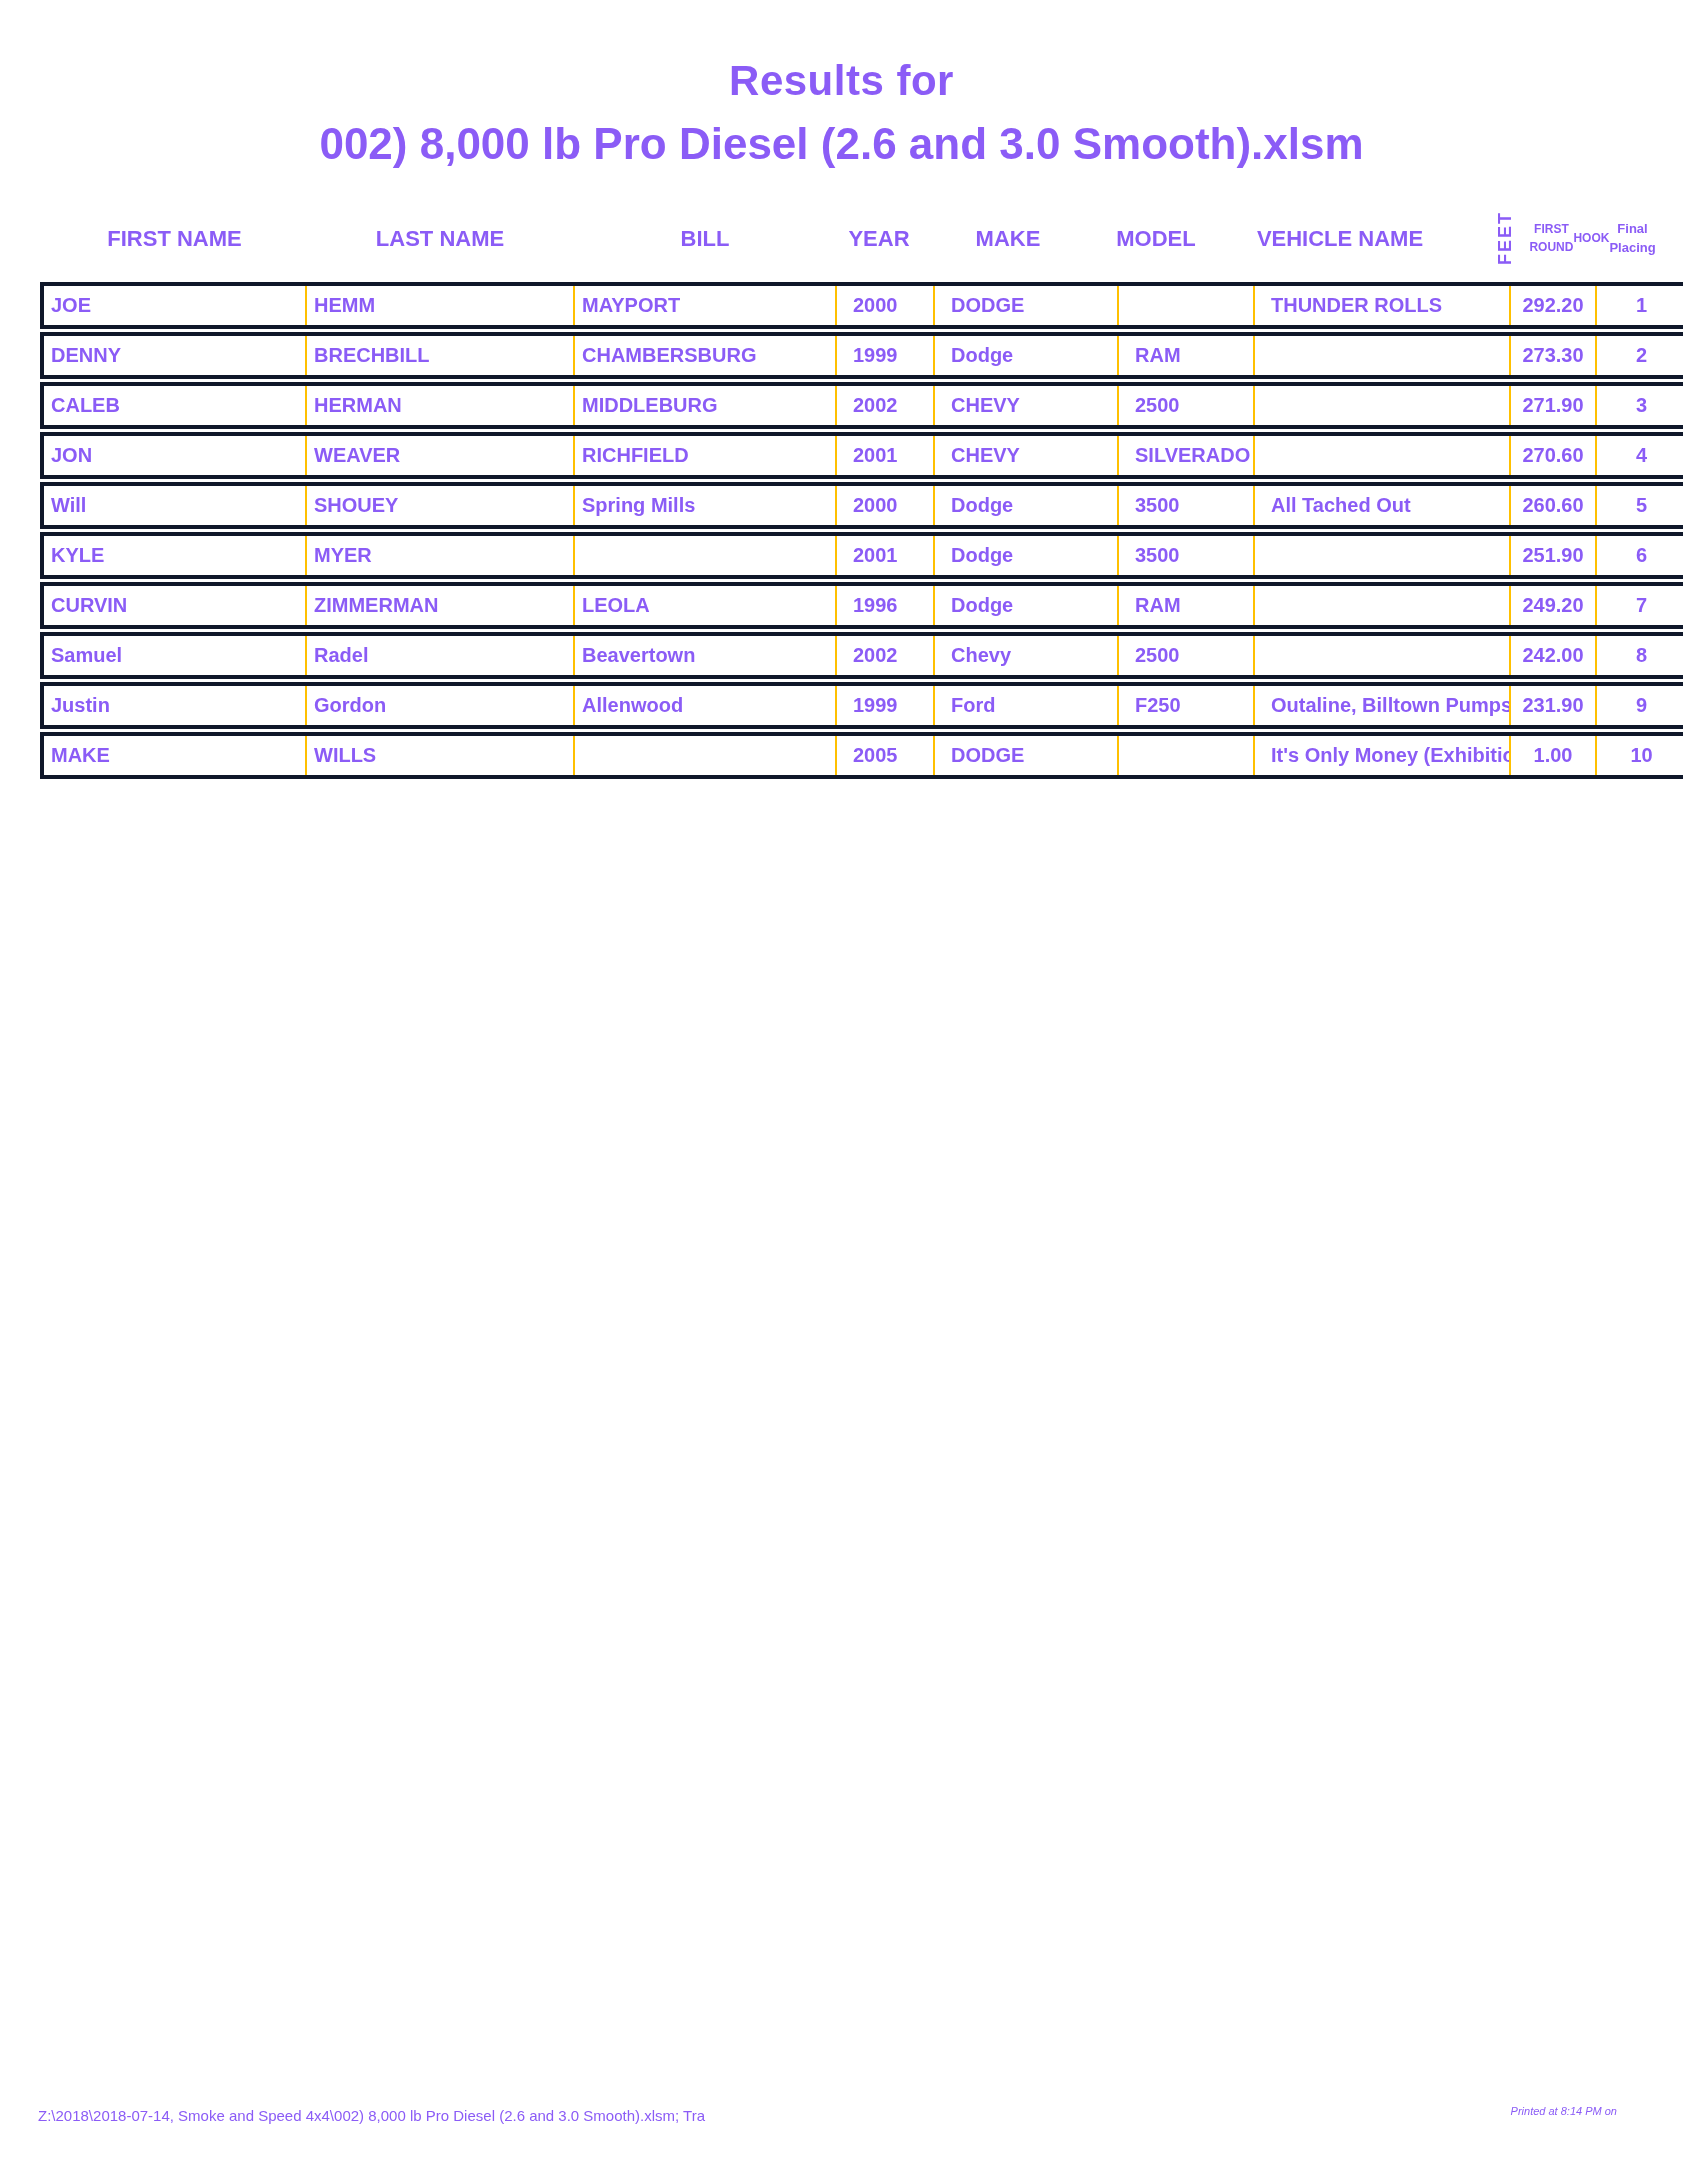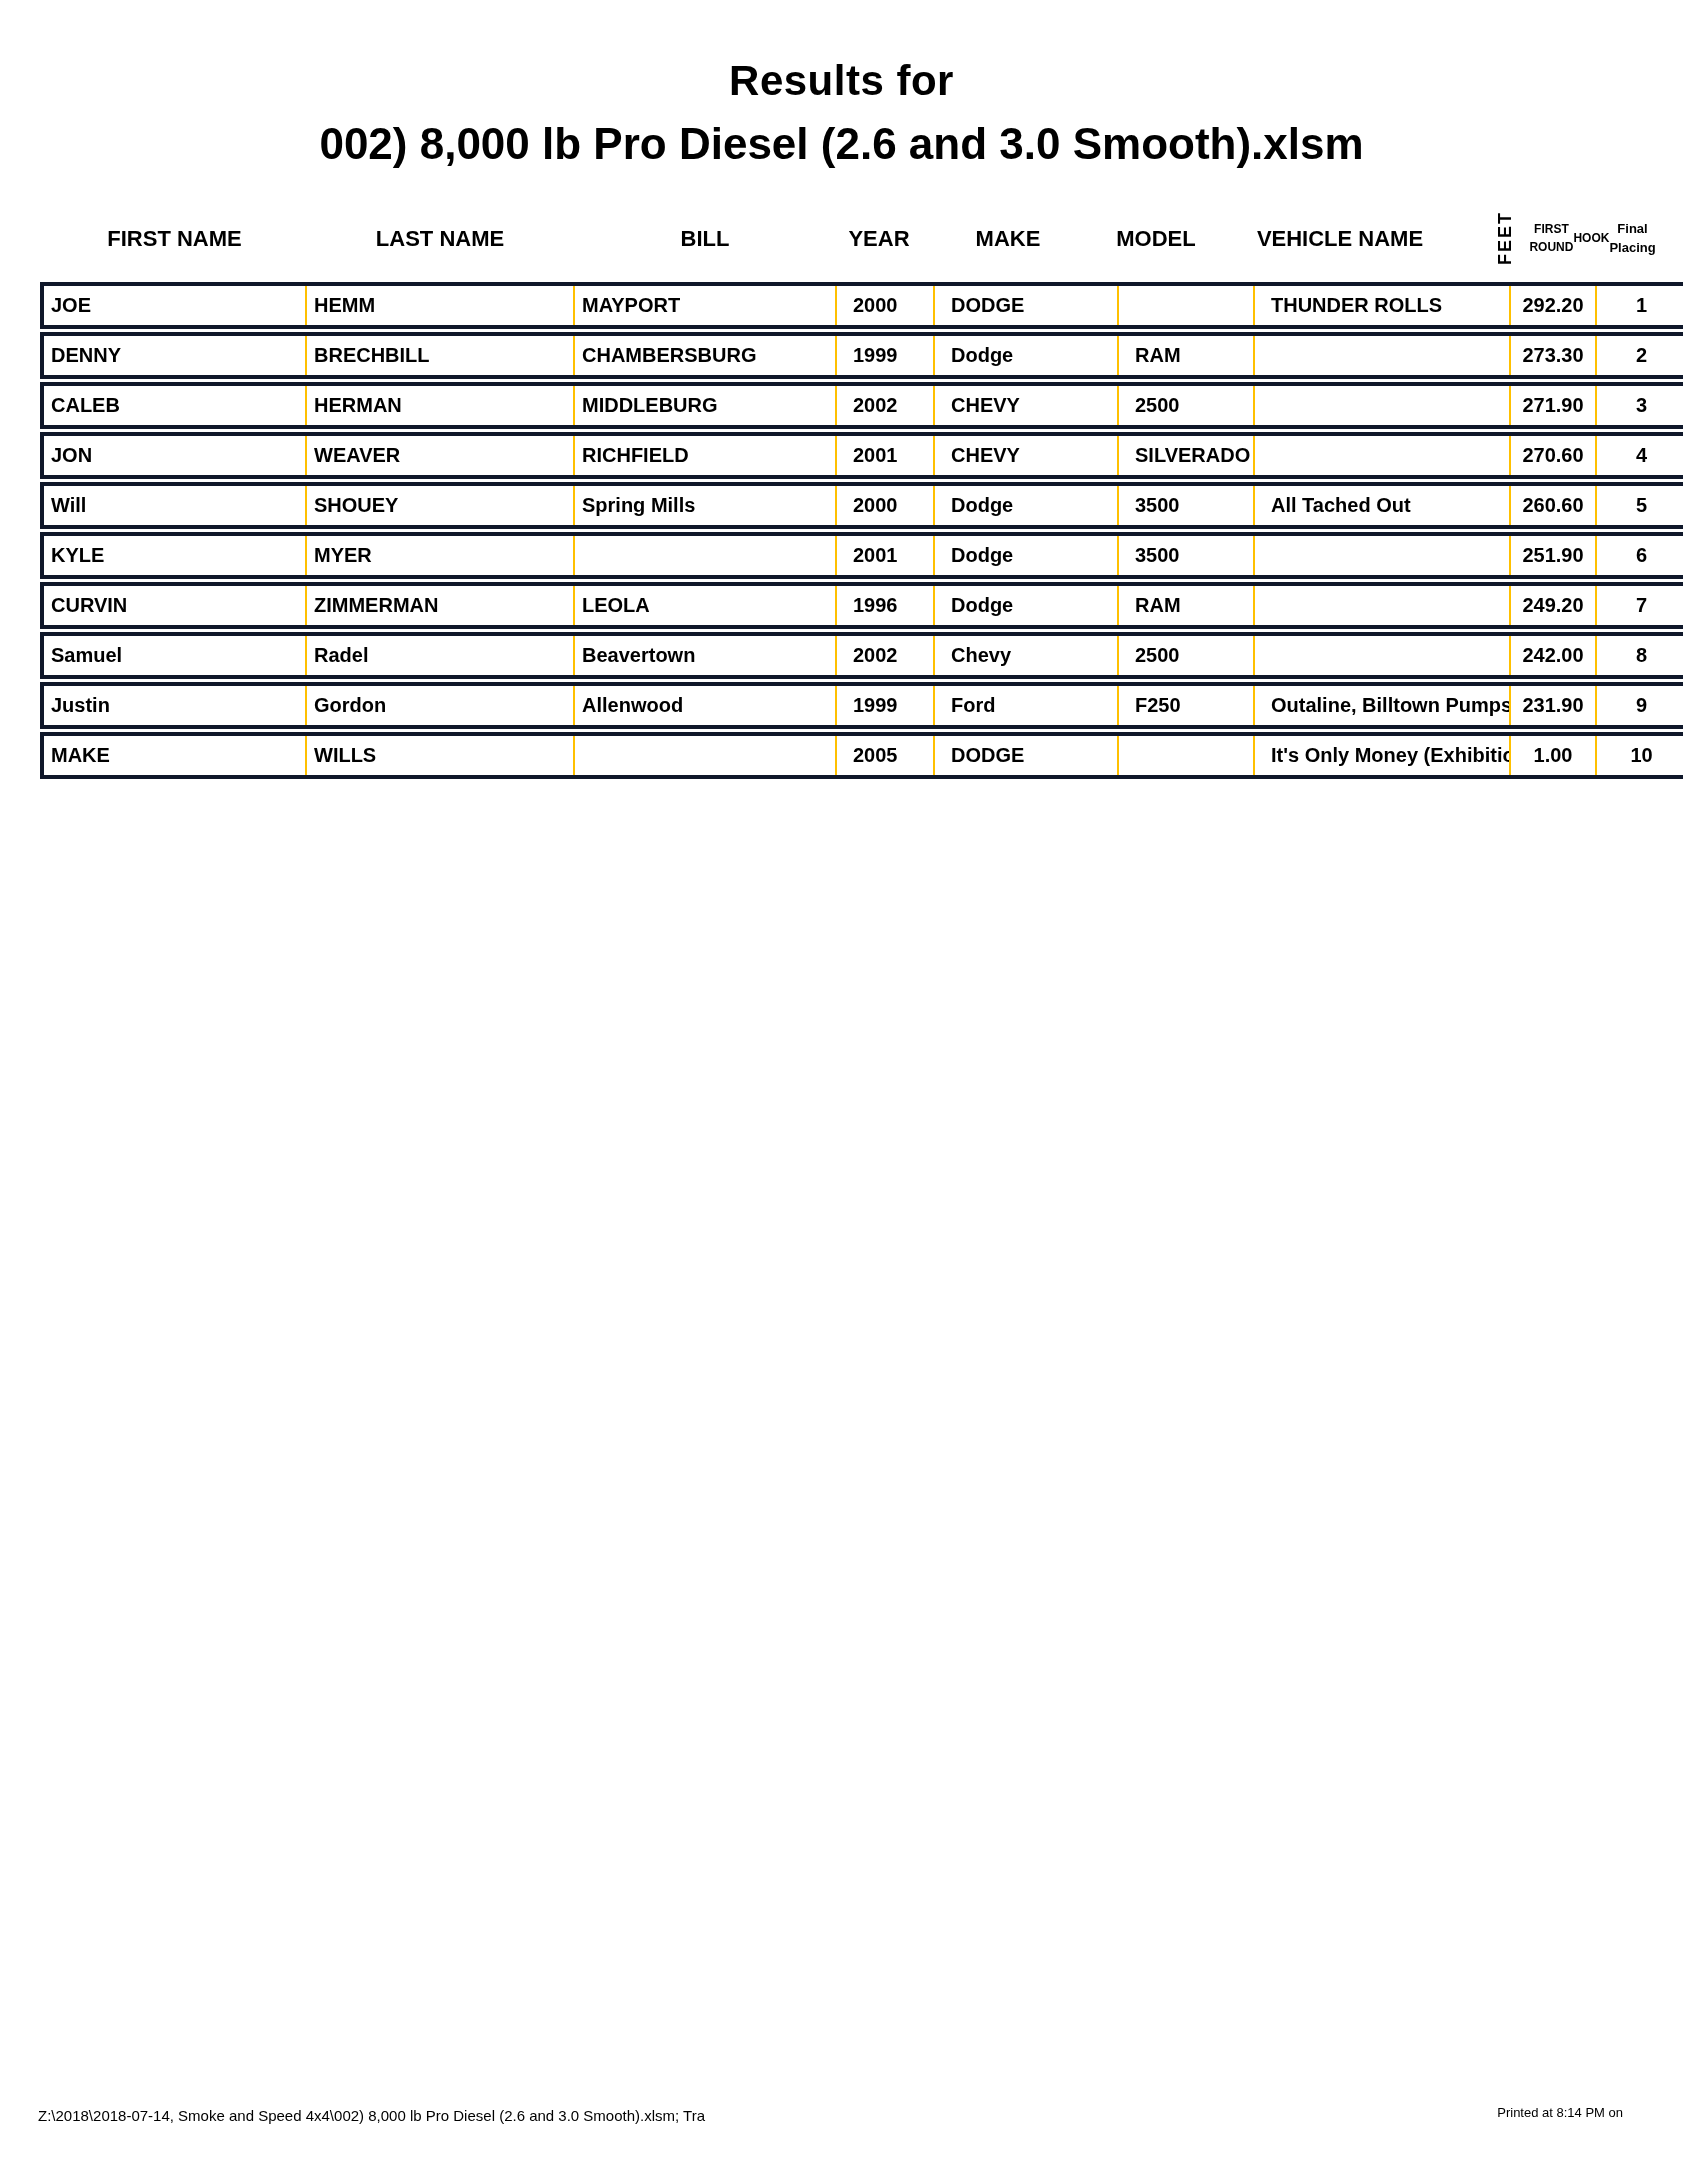--- a/index.html
+++ b/index.html
@@ -1,21 +1,21 @@
 <!DOCTYPE html>
 <html><head>
 <meta charset="utf-8">
 <style>
   * { margin:0; padding:0; box-sizing:border-box; }
   html,body { background:#ffffff; }
   .page {
     position:relative;
     width:1683px; height:2178px;
     background:#ffffff;
-    color:#000000;
+    color:#8b5cf6;
     font-family:"Liberation Sans", sans-serif;
     overflow:hidden;
   }
   .title1 {
     position:absolute; top:57px; left:0; right:0;
     text-align:center;
     font-size:42px; font-weight:bold;
     letter-spacing:0.5px;
   }
   .title2 {
@@ -69,22 +69,22 @@
   }
   .cell:last-child { border-right:none; }
   .cell.tight { padding:0 4px;margin-left:12px; }
   .cell.num { justify-content:center; padding:4px 2px; }
   
   .footer-left {
     position:absolute; left:38px; top:2107px;
     font-size:15px; font-weight:normal;
   }
   .footer-right {
-    position:absolute; right:60px; top:2105px;
-    font-size:13px; font-weight:normal;
+    position:absolute; right:66px; top:2105px;
+    font-size:11px; font-weight:normal;font-style:italic;
   }
 </style>
 </head>
 <body>
 
 <div class="page">
 
   <div class="title1">Results for</div>
   <div class="title2">002) 8,000 lb Pro Diesel (2.6 and 3.0 Smooth).xlsm</div>
 

